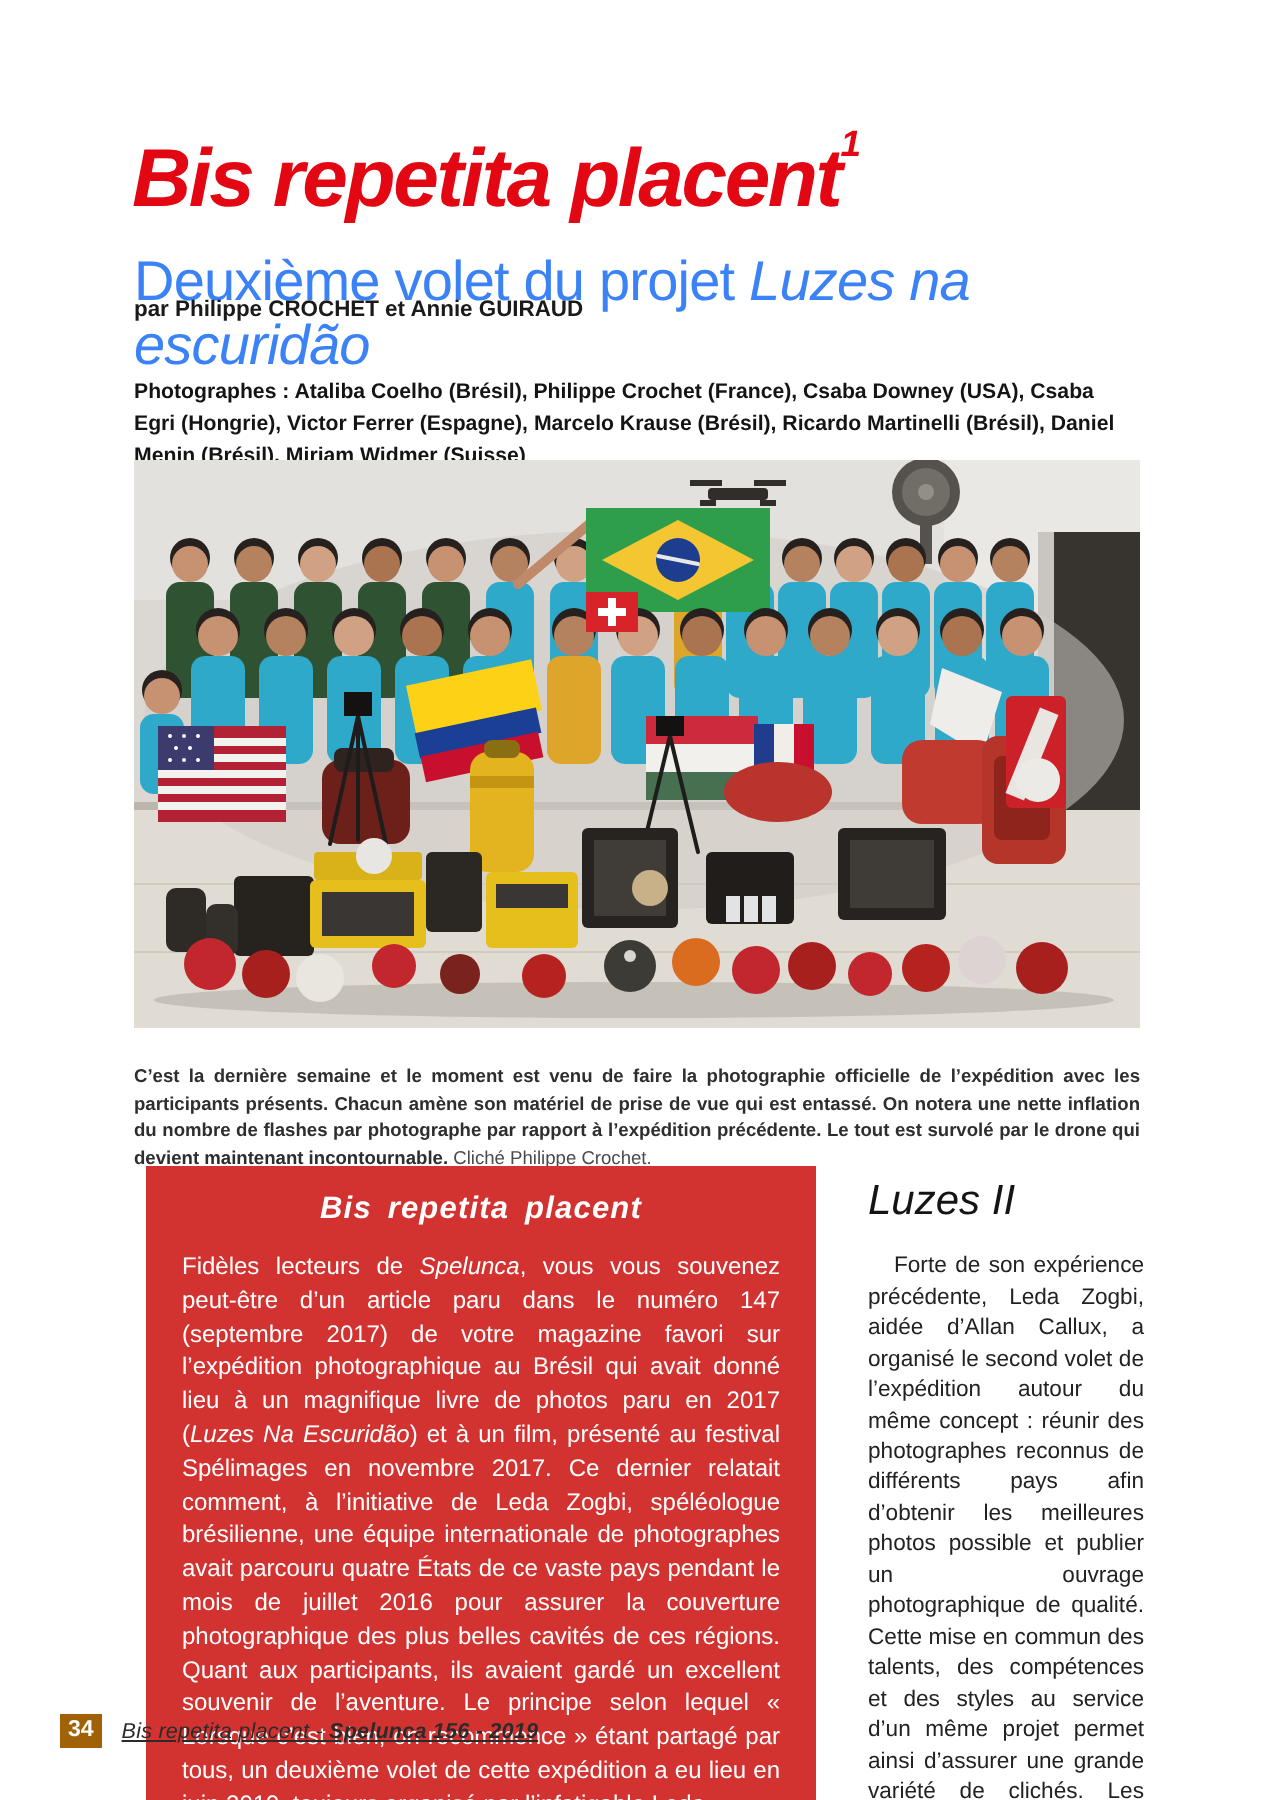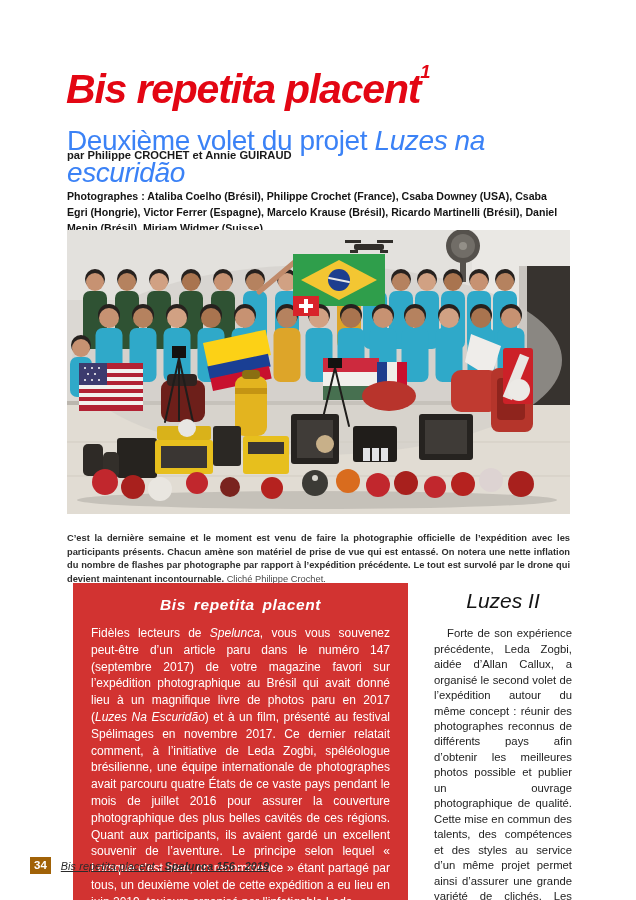--- a/index.html
+++ b/index.html
@@ -21,21 +21,21 @@
            color:#2e2e2e;text-align:justify;margin-top:12px;}
   .caption-credit{font-weight:normal;color:#4a4a4a;}
   
   .red-box{left:73px;top:583px;width:335px;background:#d23331;color:#ffffff;
            padding:0 0 13px 0;box-sizing:border-box;}
   .red-box-title{margin:13px 18px 0 18px;text-align:center;font-size:15.5px;font-weight:bold;
                  font-style:italic;letter-spacing:0.6px;word-spacing:3px;}
   .red-box-body{margin:11px 18px 0 18px;font-size:12px;line-height:1.4;text-align:justify;}
   
   .right-col{left:434px;top:588px;width:138px;}
-  .rc-head{text-align:center;font-size:21px;line-height:1.2;color:#141414;font-weight:400;}
+  .rc-head{text-align:left;font-size:21px;line-height:1.2;color:#141414;font-weight:400;}
   .rc-head .l1{font-style:italic;display:block;}
   .rc-head .l2{display:block;}
   .rc-body{margin-top:13px;font-size:11.3px;line-height:1.37;text-align:justify;
            text-indent:13px;color:#222;}
   
   .pagefoot{left:30px;top:857px;display:flex;align-items:center;}
   .pagenum{display:inline-block;background:#a16207;color:#fff;font-weight:bold;
            font-size:11.5px;padding:2px 4px 3px 4px;}
   .foot-text{font-style:italic;font-size:10.8px;color:#2b2b2b;text-decoration:underline;
              margin-left:10px;letter-spacing:0.1px;}

